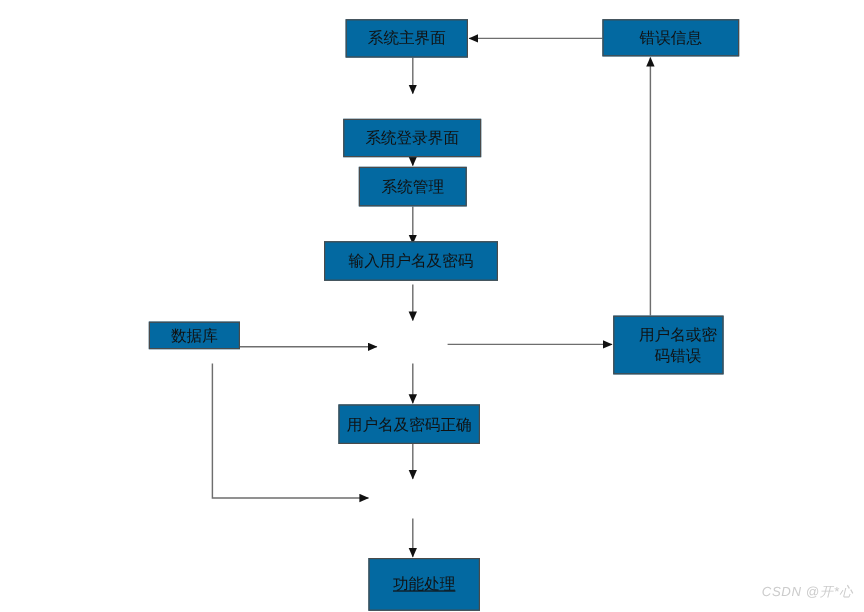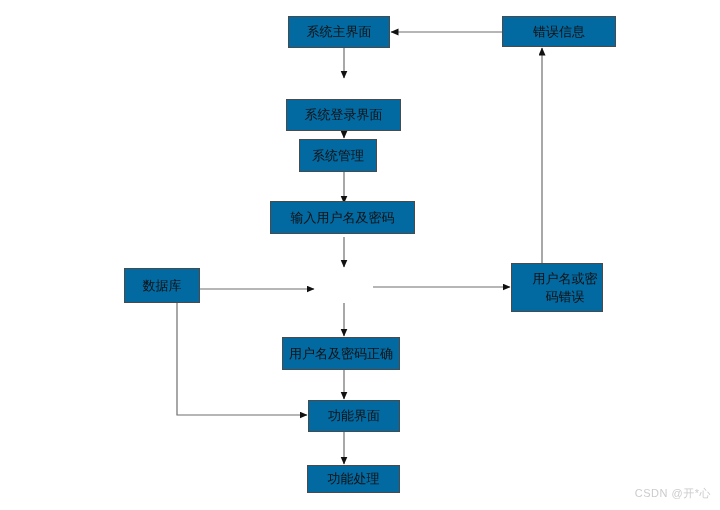--- a/index.html
+++ b/index.html
@@ -17,34 +17,35 @@
     border:1px solid #4a4a4a;
     background:#0369a1;
     display:flex;align-items:center;justify-content:center;
     font-size:13px;line-height:1.35;color:#111111;
     text-align:center;
     white-space:pre-line;
   }
   .n-main     {left:288px;top:16px; width:102px;height:32px;}
   .n-err      {left:502px;top:16px; width:114px; height:31px;}
   .n-login    {left:286px;top:79px; width:115px;height:32px;margin-top:20px;}
-  .n-mgmt     {left:299px;top:139px;width:78px; height:33px;}
+  .n-mgmt     {left:299px;top:139px;width:90px; height:33px;}
   .n-input    {left:270px;top:201px;width:145px;height:33px;}
-  .n-db       {left:124px;top:268px;width:76px; height:35px;}
+  .n-db       {left:124px;top:268px;width:76px; height:23px;}
   .n-check    {left:315px;top:268px;width:58px; height:35px;}
   .n-crederr  {left:511px;top:263px;width:92px; height:49px;padding-left:16px;}
   .n-credok   {left:282px;top:337px;width:118px;height:33px;}
   .n-funcui   {left:308px;top:400px;width:92px; height:32px;}
-  .n-funcproc {left:307px;top:465px;width:93px; height:28px;}
+  .n-funcproc {left:307px;top:465px;width:93px; height:44px;text-decoration:underline;}
   .watermark{
     position:absolute;
     right:9px;top:486px;
     font-size:11px;
     color:#cccccc;
     letter-spacing:0.5px;
+    font-style:italic;
   }
 </style>
 </head>
 <body>
 
 <div class="canvas">
 
   <svg class="wires" width="720" height="510" viewBox="0 0 720 510">
     <defs>
       <marker id="ah" markerWidth="10" markerHeight="8" refX="7.5" refY="3.5" orient="auto" markerUnits="userSpaceOnUse">
@@ -81,17 +82,16 @@
 
   <div class="node n-main">系统主界面</div>
   <div class="node n-err">错误信息</div>
   <div class="node n-login">系统登录界面</div>
   <div class="node n-mgmt">系统管理</div>
   <div class="node n-input">输入用户名及密码</div>
   <div class="node n-db">数据库</div>
   <div class="node n-crederr">用户名或密
 码错误</div>
   <div class="node n-credok">用户名及密码正确</div>
-  <div class="node n-funcui">功能界面</div>
   <div class="node n-funcproc">功能处理</div>
 
   <div class="watermark">CSDN @开*心</div>
 </div>
 
 </body></html>

